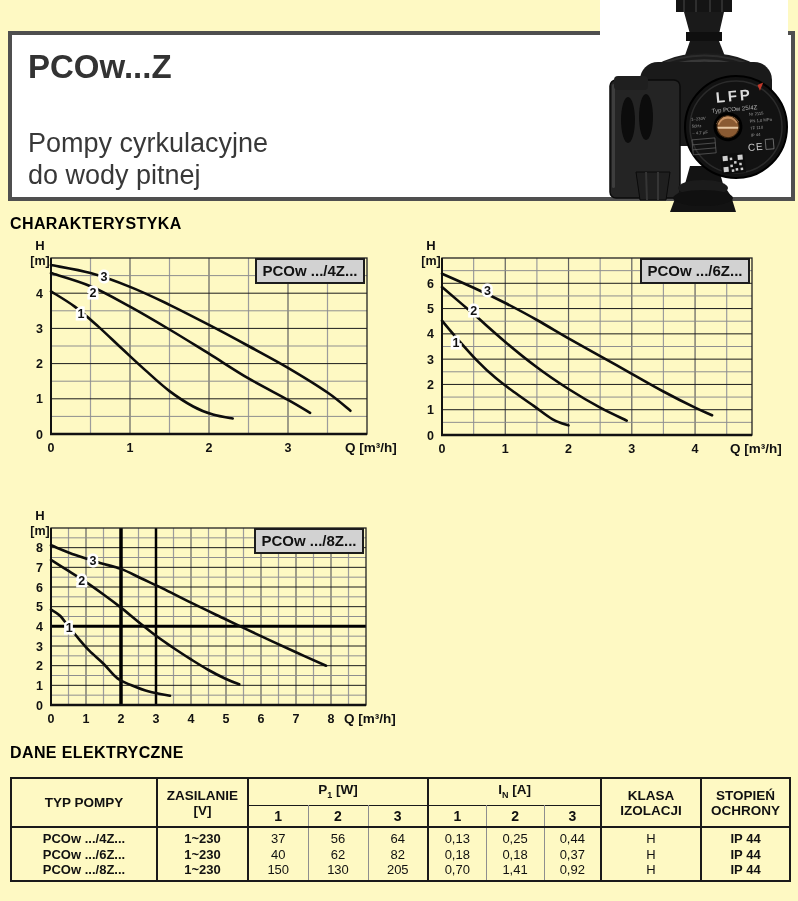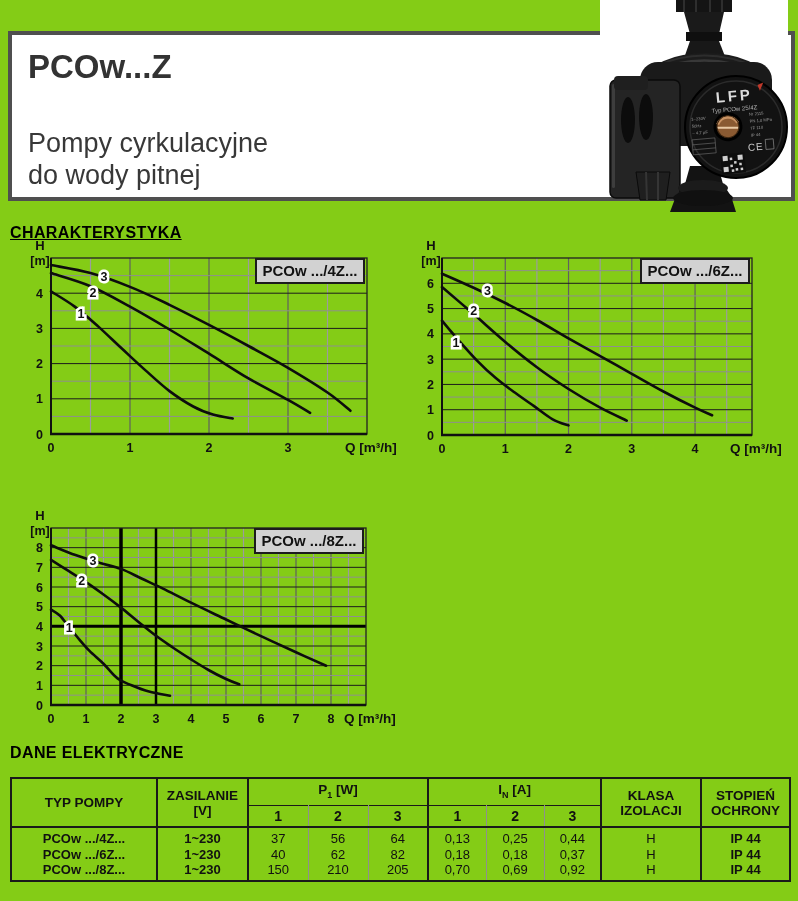--- a/index.html
+++ b/index.html
@@ -1,27 +1,27 @@
 <!DOCTYPE html>
 <html><head>
 <meta charset="utf-8">
 <style>
   html,body{margin:0;padding:0;background:#fff;}
   body{font-family:"Liberation Sans",sans-serif;color:#111;}
-  #page{position:relative;width:798px;height:901px;background:#84cc16;overflow:hidden;}
+  #page{position:relative;width:798px;height:901px;background:#fef9c3;overflow:hidden;}
 
   
   .header-box{position:absolute;left:8px;top:31px;width:779px;height:162px;border:4px solid #4f4f4f;background:#fff;}
   .page-title{position:absolute;left:28px;top:48px;font-size:33px;font-weight:700;color:#333;letter-spacing:0px;}
   .page-subtitle{position:absolute;left:28px;top:127px;font-size:27px;font-weight:400;color:#383838;line-height:32px;}
   .photo{position:absolute;left:600px;top:0px;width:188px;height:197px;background:#fff;overflow:visible;z-index:3;}
 
   
   .section-heading{position:absolute;left:10px;font-size:16px;font-weight:700;color:#000;letter-spacing:0.4px;}
-  #sec-char{top:224px;text-decoration:underline;}
+  #sec-char{top:215px;}
   #sec-dane{top:744px;}
 
   
   .chart{position:absolute;}
   #chart0{left:0px;top:236px;width:410px;height:228px;}
   #chart1{left:392px;top:236px;width:406px;height:228px;}
   #chart2{left:0px;top:506px;width:412px;height:232px;}
   .chart svg{position:absolute;left:0;top:0;}
   .chart-title-box{position:absolute;background:#d2d2d2;border:2px solid #1c1c1c;font-size:15px;font-weight:700;
     color:#111;text-align:center;padding:2px 5px 3px;white-space:nowrap;z-index:2;width:96px;}
@@ -383,24 +383,24 @@
         <td class="minor-r">0,18</td>
         <td class="minor-r">0,18</td>
         <td class="major-r">0,37</td>
         <td class="major-r">H</td>
         <td class="bold">IP 44</td>
       </tr>
       <tr class="last">
         <td class="major-r bold">PCOw .../8Z...</td>
         <td class="major-r bold">1~230</td>
         <td class="minor-r">150</td>
-        <td class="minor-r">210</td>
+        <td class="minor-r">130</td>
         <td class="major-r">205</td>
         <td class="minor-r">0,70</td>
-        <td class="minor-r">0,69</td>
+        <td class="minor-r">1,41</td>
         <td class="major-r">0,92</td>
         <td class="major-r">H</td>
         <td class="bold">IP 44</td>
       </tr>
     </tbody>
   </table>
 
 </div>
 
 </body></html>

